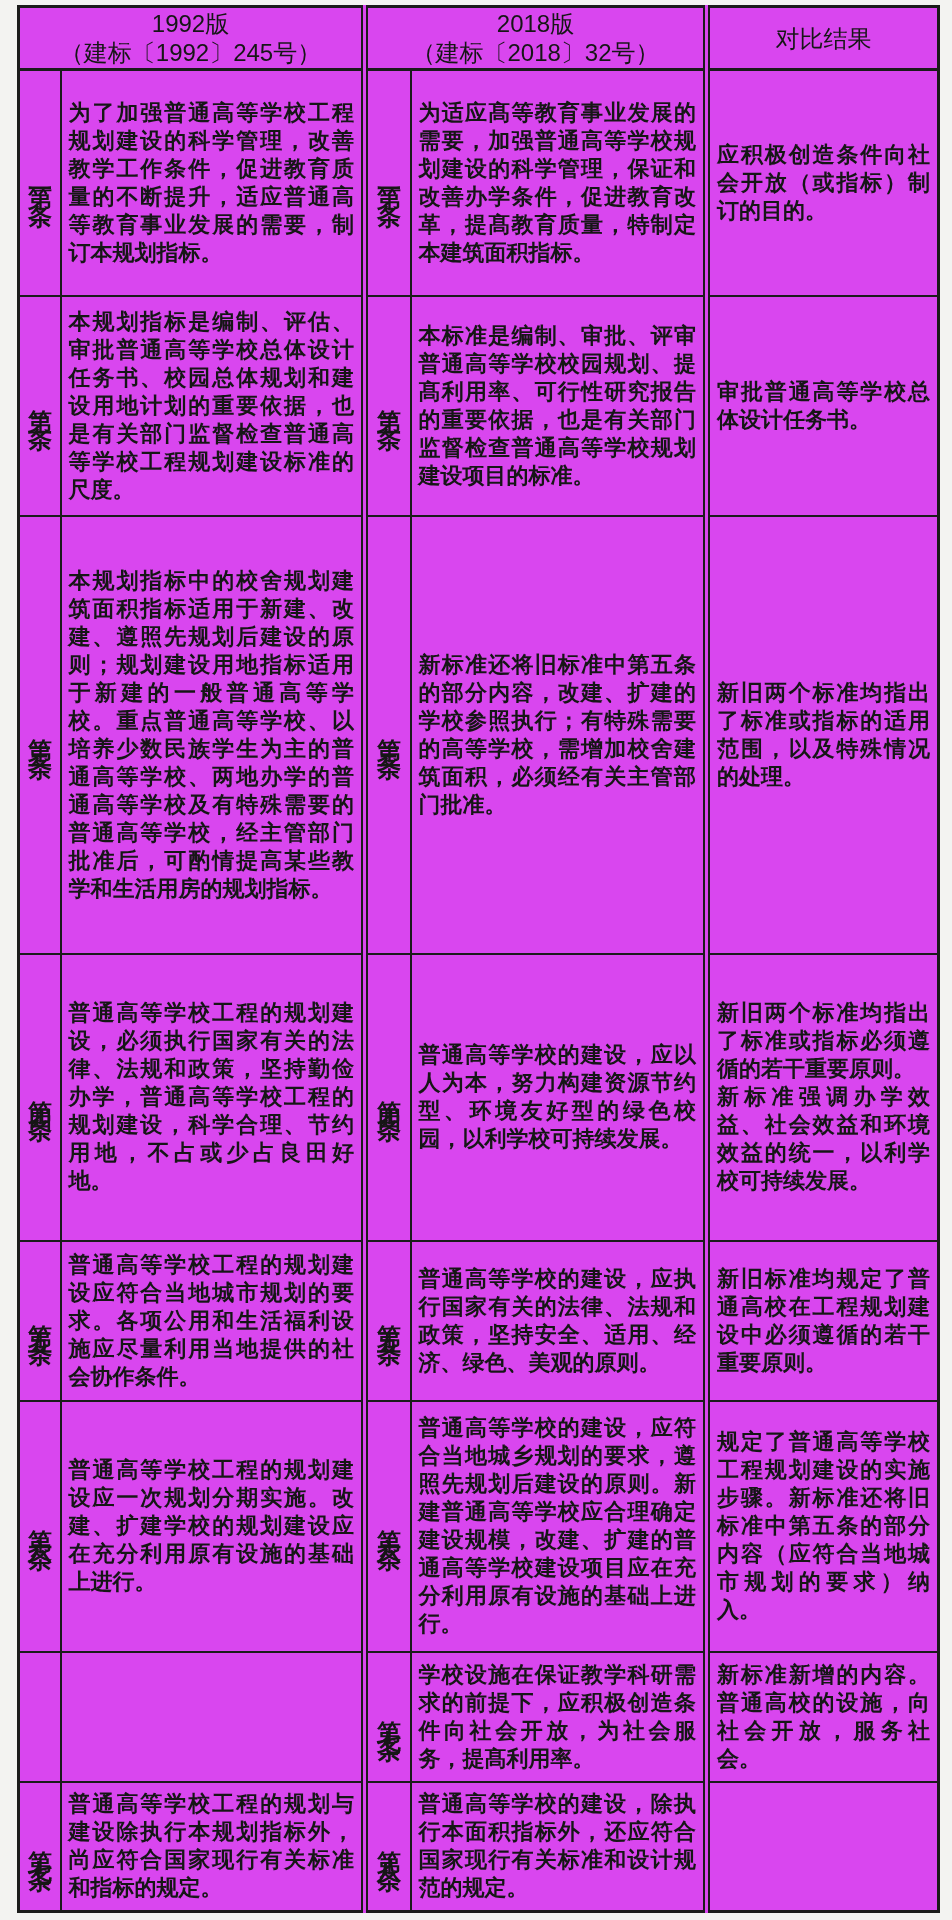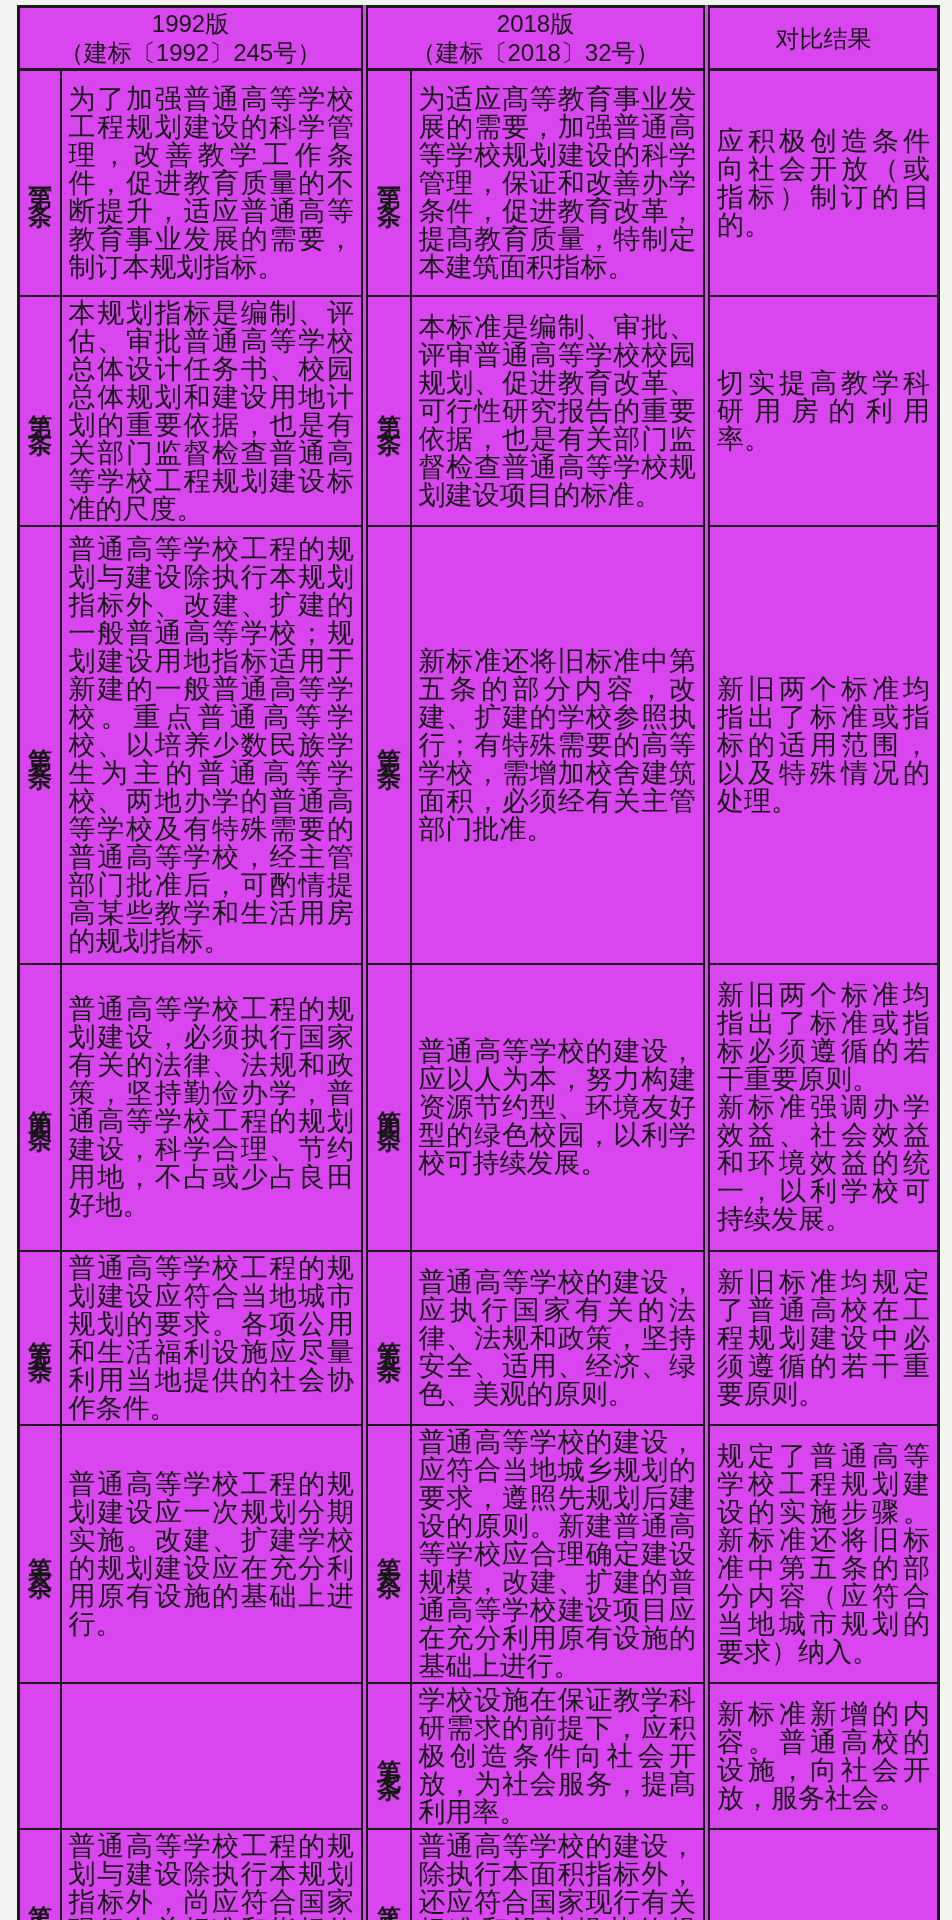--- a/index.html
+++ b/index.html
@@ -39,26 +39,27 @@
   }
   thead th {
     font-weight: normal;
     font-size: 24px;
     line-height: 29px;
     text-align: center;
     padding: 1px 2px;
     border-bottom-width: 3px !important;
   }
   td.txt {
-    font-size: 27px;
+    font-size: 22px;
     line-height: 28px;
     text-align: justify;
     text-justify: inter-ideograph;
     padding: 2px 7px;
     white-space: pre-line;
+    font-weight: bold;
   }
   td.no {
     text-align: center;
     padding: 0;
   }
   td.no .vert {
     display: inline-block;
     writing-mode: vertical-rl;
     text-orientation: upright;
     font-weight: bold;
@@ -97,26 +98,26 @@
         <td class="no"><span class="vert">第一条</span></td>
         <td class="txt">为了加强普通高等学校工程规划建设的科学管理，改善教学工作条件，促进教育质量的不断提升，适应普通高等教育事业发展的需要，制订本规划指标。</td>
         <td class="no grp"><span class="vert">第一条</span></td>
         <td class="txt">为适应髙等教育事业发展的需要，加强普通高等学校规划建设的科学管理，保证和改善办学条件，促进教育改革，提髙教育质量，特制定本建筑面积指标。</td>
         <td class="txt grp">应积极创造条件向社会开放（或指标）制订的目的。</td>
       </tr>
       <tr style="height:220px">
         <td class="no"><span class="vert">第二条</span></td>
         <td class="txt">本规划指标是编制、评估、审批普通高等学校总体设计任务书、校园总体规划和建设用地计划的重要依据，也是有关部门监督检查普通高等学校工程规划建设标准的尺度。</td>
         <td class="no grp"><span class="vert">第二条</span></td>
-        <td class="txt">本标准是编制、审批、评审普通高等学校校园规划、促进教育改革、可行性研究报告的重要依据，也是有关部门监督检查普通高等学校规划建设项目的标准。</td>
-        <td class="txt grp">切实提高教学科研用房的利用率。</td>
+        <td class="txt">本标准是编制、审批、评审普通高等学校校园规划、提髙利用率、可行性研究报告的重要依据，也是有关部门监督检查普通高等学校规划建设项目的标准。</td>
+        <td class="txt grp">审批普通高等学校总体设计任务书。</td>
       </tr>
       <tr style="height:438px">
         <td class="no"><span class="vert">第三条</span></td>
-        <td class="txt">普通高等学校工程的规划与建设除执行本规划指标外、改建、扩建的一般普通高等学校；规划建设用地指标适用于新建的一般普通高等学校。重点普通高等学校、以培养少数民族学生为主的普通高等学校、两地办学的普通高等学校及有特殊需要的普通高等学校，经主管部门批准后，可酌情提高某些教学和生活用房的规划指标。</td>
+        <td class="txt">本规划指标中的校舍规划建筑面积指标适用于新建、改建、遵照先规划后建设的原则；规划建设用地指标适用于新建的一般普通高等学校。重点普通高等学校、以培养少数民族学生为主的普通高等学校、两地办学的普通高等学校及有特殊需要的普通高等学校，经主管部门批准后，可酌情提高某些教学和生活用房的规划指标。</td>
         <td class="no grp"><span class="vert">第三条</span></td>
         <td class="txt">新标准还将旧标准中第五条的部分内容，改建、扩建的学校参照执行；有特殊需要的高等学校，需增加校舍建筑面积，必须经有关主管部门批准。</td>
         <td class="txt grp">新旧两个标准均指出了标准或指标的适用范围，以及特殊情况的处理。</td>
       </tr>
       <tr style="height:287px">
         <td class="no"><span class="vert">第四条</span></td>
         <td class="txt">普通高等学校工程的规划建设，必须执行国家有关的法律、法规和政策，坚持勤俭办学，普通高等学校工程的规划建设，科学合理、节约用地，不占或少占良田好地。</td>
         <td class="no grp"><span class="vert">第四条</span></td>
         <td class="txt">普通高等学校的建设，应以人为本，努力构建资源节约型、环境友好型的绿色校园，以利学校可持续发展。</td>
         <td class="txt grp">新旧两个标准均指出了标准或指标必须遵循的若干重要原则。

